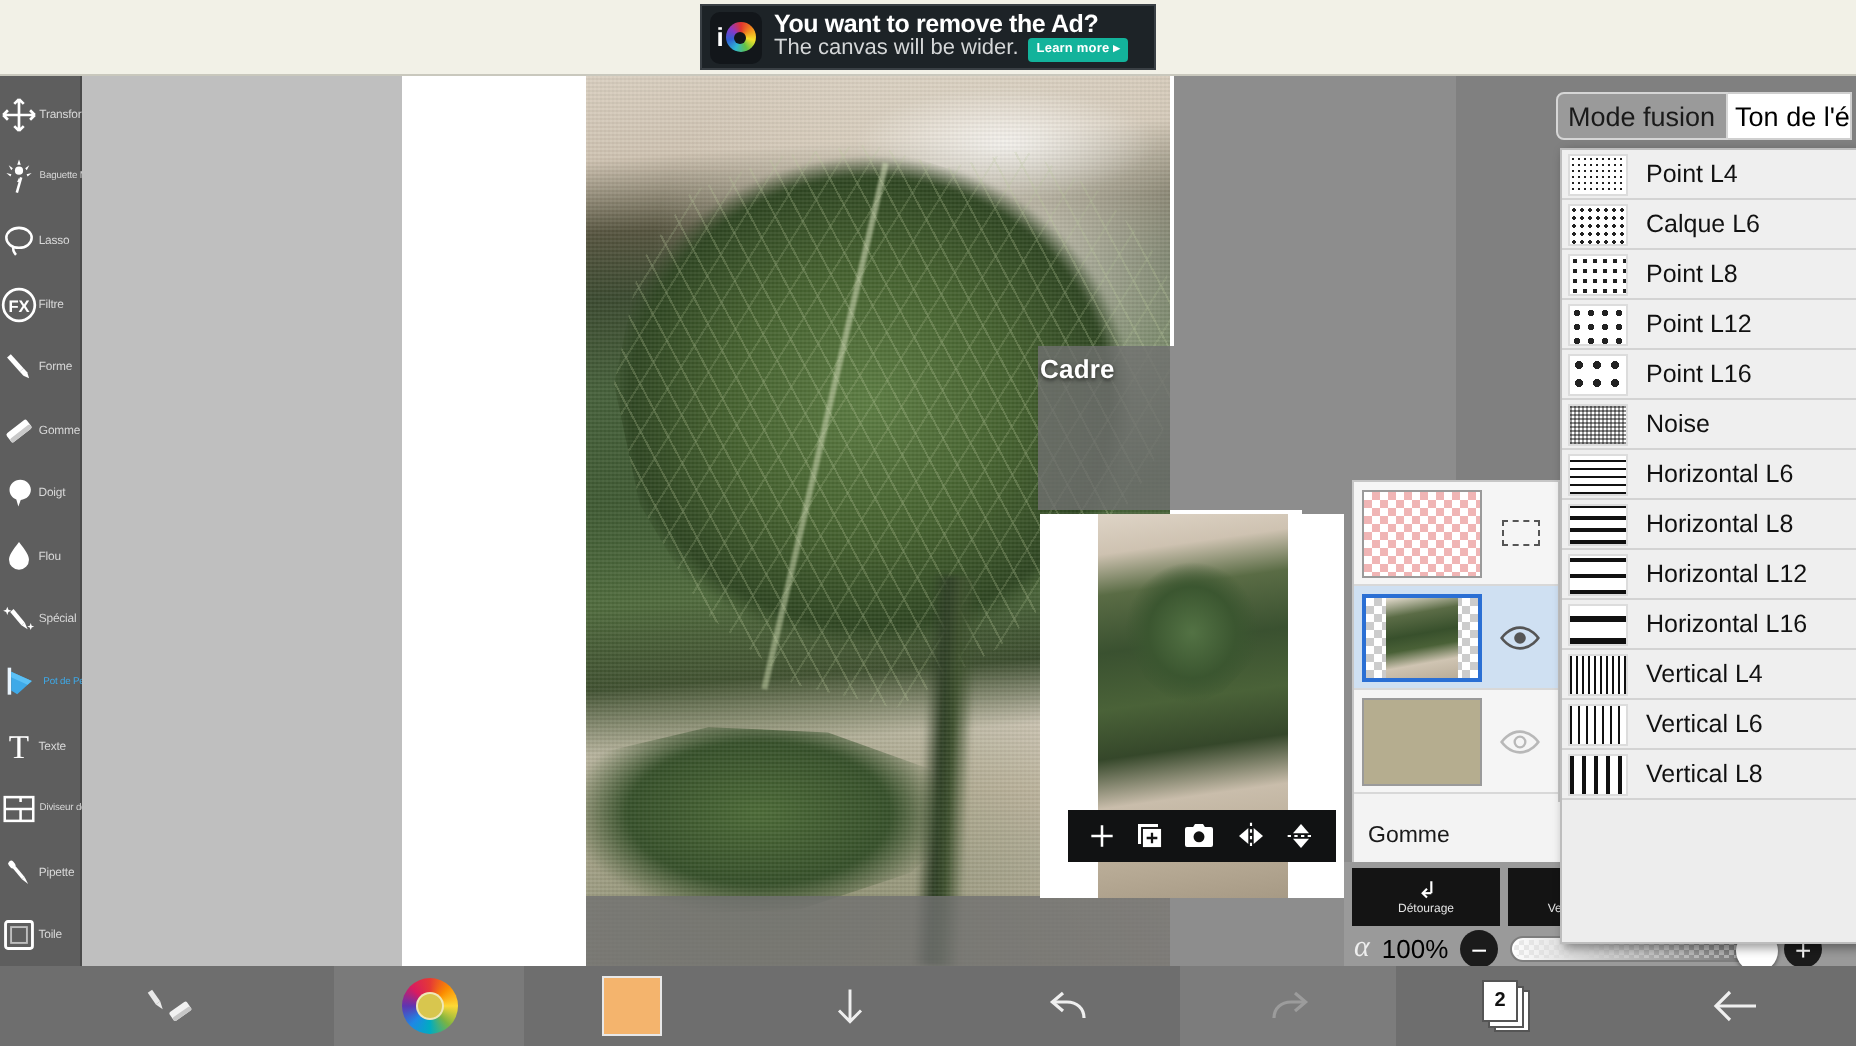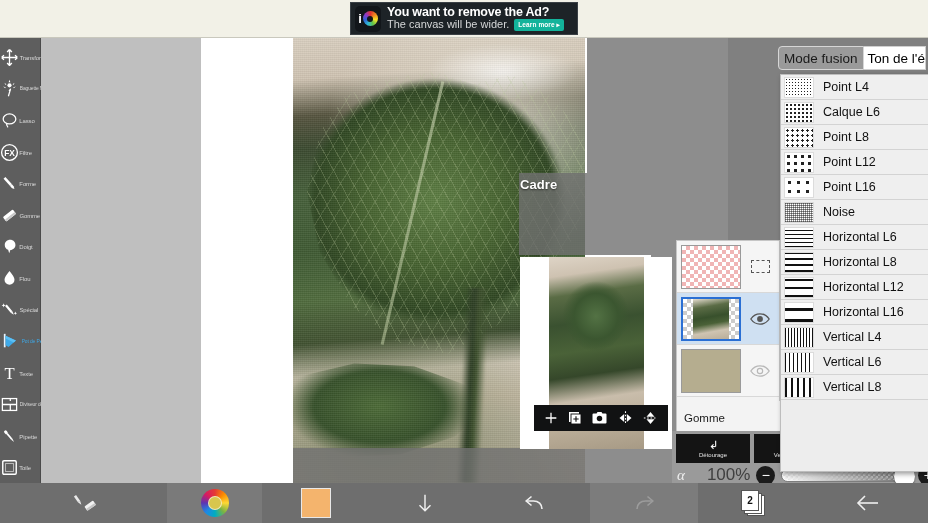--- a/index.html
+++ b/index.html
@@ -194,21 +194,21 @@
     cursor:pointer; gap:0px;
   }
   .blkbtn .bl{ font-size:6px; line-height:7px; color:#e3e3e3; }
   #modeselect{
     height:29px; width:94px; background:#ffffff; border:1px solid #8d8d8d;
     display:flex;align-items:center; padding-left:7px; font-size:15px; color:#111;
     cursor:pointer;
   }
   #lbRow2{ position:absolute; left:5px; top:34px; display:flex; align-items:center; gap:6px; }
   #alphaSym{ font-size:15px; color:#eee; font-style:italic; font-family:"Liberation Serif",serif;}
-  #alphaVal{ font-size:17px; color:#404040;margin-left:16px; }
+  #alphaVal{ font-size:13px; color:#000000; }
   .circbtn{
     width:19px;height:19px;border-radius:50%;background:#1b1b1b;color:#fff;
     display:flex;align-items:center;justify-content:center;font-size:14px;line-height:1;cursor:pointer;
   }
   #slidertrack{
     width:131px;height:13px;border-radius:7px;position:relative;
     background:linear-gradient(90deg,#ffffff,#6a6a6a);
     border:1px solid #7d7d7d;
   }
   #slidertrack .chk{

